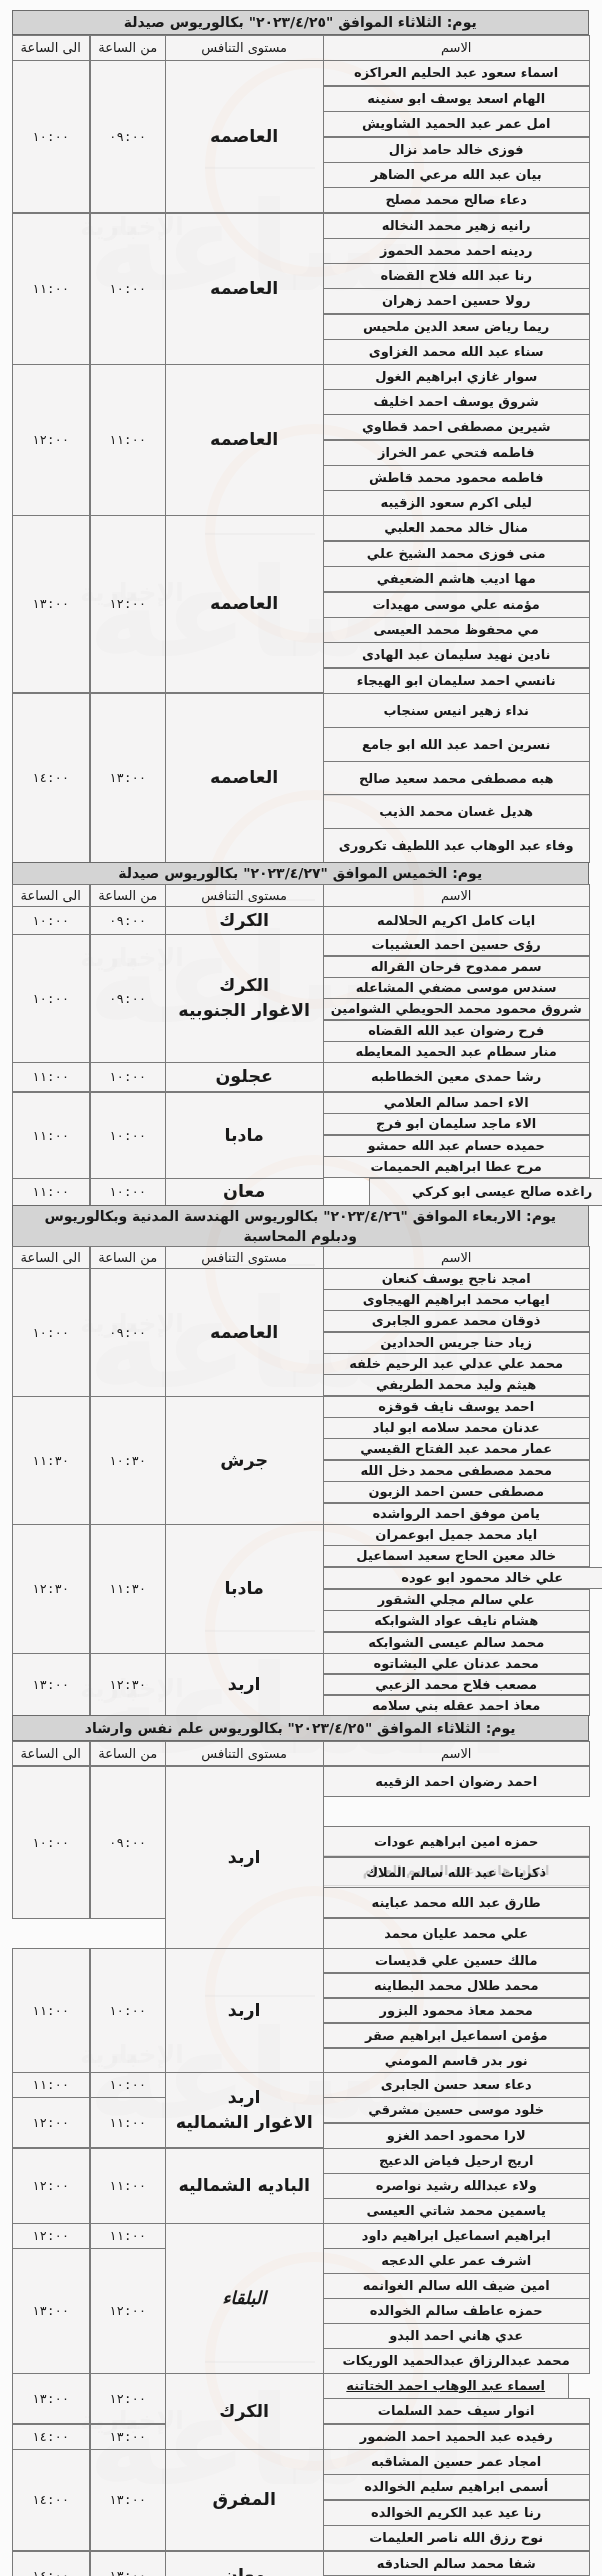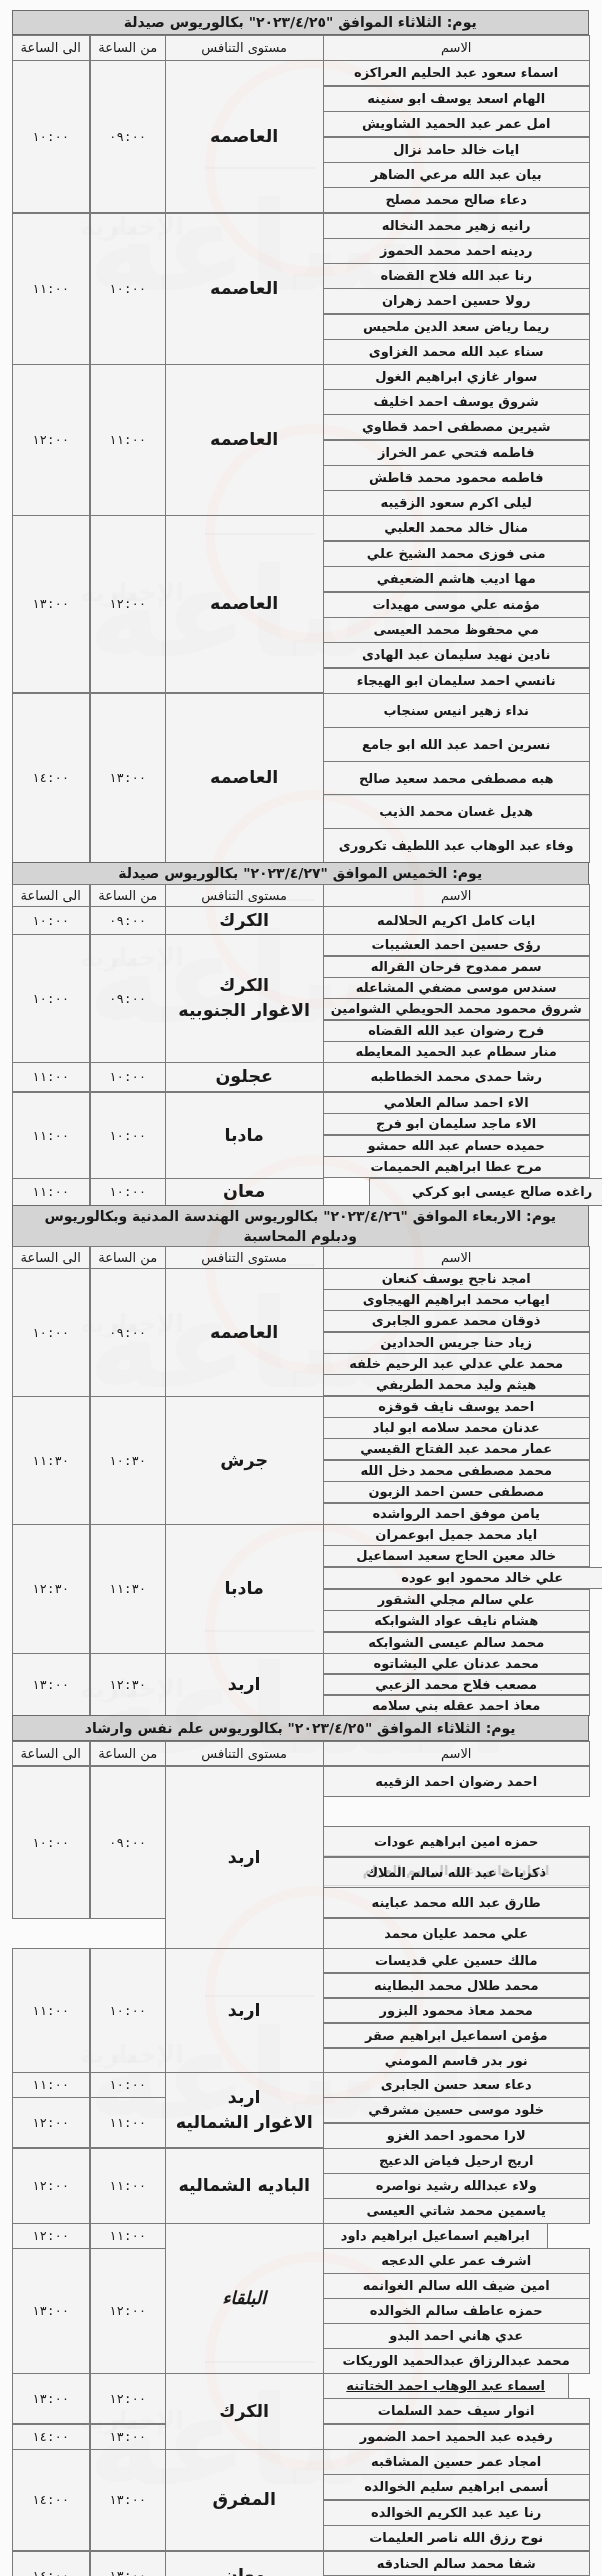--- a/index.html
+++ b/index.html
@@ -74,21 +74,21 @@
 
 <div id="sheet">
     <div class="section-title" style="top: 0px; height: 25.6px;">يوم: الثلاثاء  الموافق "٢٠٢٣/٤/٢٥" بكالوريوس صيدلة</div>
     <div class="cell col-head" style="left: 311px; width: 267px; top: 25px; height: 26px;">الاسم</div>
     <div class="cell col-head" style="left: 153px; width: 159px; top: 25px; height: 26px;">مستوى التنافس</div>
     <div class="cell col-head" style="left: 78px; width: 76px; top: 25px; height: 26px;">من الساعة</div>
     <div class="cell col-head" style="left: 0px; width: 78px; top: 25px; height: 26px;">الى الساعة</div>
     <div class="cell name" style="left: 311px; width: 267px; top: 50px; height: 26px;">اسماء سعود عبد الحليم العراكزه</div>
     <div class="cell name" style="left: 311px; width: 267px; top: 76px; height: 26px;">الهام اسعد يوسف ابو سنينه</div>
     <div class="cell name" style="left: 311px; width: 267px; top: 101px; height: 26px;">امل عمر عبد الحميد الشاويش</div>
-    <div class="cell name" style="left: 311px; width: 267px; top: 127px; height: 26px;">ايات خالد حامد نزال</div>
+    <div class="cell name" style="left: 311px; width: 267px; top: 127px; height: 26px;">فوزى خالد حامد نزال</div>
     <div class="cell name" style="left: 311px; width: 267px; top: 152px; height: 26px;">بيان عبد الله مرعي الضاهر</div>
     <div class="cell name" style="left: 311px; width: 267px; top: 177px; height: 26px;">دعاء صالح محمد مصلح</div>
     <div class="cell level" style="left: 153px; width: 159px; top: 50px; height: 153px;">العاصمه</div>
     <div class="cell time" style="left: 78px; width: 76px; top: 50px; height: 153px;">٠٩:٠٠</div>
     <div class="cell time" style="left: 0px; width: 78px; top: 50px; height: 153px;">١٠:٠٠</div>
     <div class="cell name" style="left: 311px; width: 267px; top: 203px; height: 26px;">رانيه زهير محمد النخاله</div>
     <div class="cell name" style="left: 311px; width: 267px; top: 228px; height: 26px;">ردينه احمد محمد الحموز</div>
     <div class="cell name" style="left: 311px; width: 267px; top: 253px; height: 26px;">رنا عبد الله فلاح القضاه</div>
     <div class="cell name" style="left: 311px; width: 267px; top: 278px; height: 26px;">رولا حسين احمد زهران</div>
     <div class="cell name" style="left: 311px; width: 267px; top: 304px; height: 26px;">ريما رياض سعد الدين ملحيس</div>
@@ -135,21 +135,21 @@
     <div class="cell name" style="left: 311px; width: 267px; top: 924px; height: 22px;">رؤى حسين احمد العشيبات</div>
     <div class="cell name" style="left: 311px; width: 267px; top: 946px; height: 22px;">سمر ممدوح فرحان القراله</div>
     <div class="cell name" style="left: 311px; width: 267px; top: 967px; height: 22px;">سندس موسى مضفي المشاعله</div>
     <div class="cell name" style="left: 311px; width: 267px; top: 988px; height: 22px;">شروق محمود محمد الحويطي الشوامين</div>
     <div class="cell name" style="left: 311px; width: 267px; top: 1010px; height: 22px;">فرح رضوان عبد الله القضاه</div>
     <div class="cell name" style="left: 311px; width: 267px; top: 1031px; height: 22px;">منار سطام عبد الحميد المعايطه</div>
     <div class="cell level" style="left: 153px; width: 159px; top: 924px; height: 129px;">الكرك
 الاغوار الجنوبيه</div>
     <div class="cell time" style="left: 78px; width: 76px; top: 924px; height: 129px;">٠٩:٠٠</div>
     <div class="cell time" style="left: 0px; width: 78px; top: 924px; height: 129px;">١٠:٠٠</div>
-    <div class="cell name" style="left: 311px; width: 267px; top: 1052px; height: 30px;">رشا حمدى محمد الخطاطبه</div>
+    <div class="cell name" style="left: 311px; width: 267px; top: 1052px; height: 30px;">رشا حمدى معين الخطاطبه</div>
     <div class="cell level" style="left: 153px; width: 159px; top: 1052px; height: 30px;">عجلون</div>
     <div class="cell time" style="left: 78px; width: 76px; top: 1052px; height: 30px;">١٠:٠٠</div>
     <div class="cell time" style="left: 0px; width: 78px; top: 1052px; height: 30px;">١١:٠٠</div>
     <div class="cell name" style="left: 311px; width: 267px; top: 1082px; height: 22px;">الاء احمد سالم العلامي</div>
     <div class="cell name" style="left: 311px; width: 267px; top: 1103px; height: 22px;">الاء ماجد سليمان ابو فرج</div>
     <div class="cell name" style="left: 311px; width: 267px; top: 1125px; height: 22px;">حميده حسام عبد الله حمشو</div>
     <div class="cell name" style="left: 311px; width: 267px; top: 1146px; height: 22px;">مرح عطا ابراهيم الحميمات</div>
     <div class="cell level" style="left: 153px; width: 159px; top: 1082px; height: 87px;">مادبا</div>
     <div class="cell time" style="left: 78px; width: 76px; top: 1082px; height: 87px;">١٠:٠٠</div>
     <div class="cell time" style="left: 0px; width: 78px; top: 1082px; height: 87px;">١١:٠٠</div>
@@ -225,21 +225,21 @@
     <div class="cell time" style="left: 78px; width: 76px; top: 2062px; height: 26px;">١٠:٠٠</div>
     <div class="cell time" style="left: 0px; width: 78px; top: 2062px; height: 26px;">١١:٠٠</div>
     <div class="cell time" style="left: 78px; width: 76px; top: 2087px; height: 51px;">١١:٠٠</div>
     <div class="cell time" style="left: 0px; width: 78px; top: 2087px; height: 51px;">١٢:٠٠</div>
     <div class="cell name" style="left: 311px; width: 267px; top: 2138px; height: 26px;">اريج ارحيل فياض الدعيج</div>
     <div class="cell name" style="left: 311px; width: 267px; top: 2163px; height: 26px;">ولاء عبدالله رشيد نواصره</div>
     <div class="cell name" style="left: 311px; width: 267px; top: 2188px; height: 26px;">ياسمين محمد شاتي العيسى</div>
     <div class="cell level" style="left: 153px; width: 159px; top: 2138px; height: 76px;">الباديه الشماليه</div>
     <div class="cell time" style="left: 78px; width: 76px; top: 2138px; height: 76px;">١١:٠٠</div>
     <div class="cell time" style="left: 0px; width: 78px; top: 2138px; height: 76px;">١٢:٠٠</div>
-    <div class="cell name" style="left: 311px; width: 225px; top: 2213px; height: 26px; text-align: center;">ابراهيم اسماعيل ابراهيم داود</div>
+    <div class="cell name" style="left: 311px; width: 267px; top: 2213px; height: 26px; text-align: center;">ابراهيم اسماعيل ابراهيم داود</div>
     <div class="cell name" style="left: 311px; width: 267px; top: 2238px; height: 26px;">اشرف عمر علي الدعجه</div>
     <div class="cell name" style="left: 311px; width: 267px; top: 2263px; height: 26px;">امين ضيف الله سالم الغوانمه</div>
     <div class="cell name" style="left: 311px; width: 267px; top: 2288px; height: 26px;">حمزه عاطف سالم الخوالده</div>
     <div class="cell name" style="left: 311px; width: 267px; top: 2313px; height: 26px;">عدي هاني احمد البدو</div>
     <div class="cell name" style="left: 311px; width: 267px; top: 2338px; height: 26px;">محمد عبدالرزاق عبدالحميد الوريكات</div>
     <div class="cell level" style="left: 153px; width: 159px; top: 2213px; height: 151px; font-style: italic;">البلقاء</div>
     <div class="cell time" style="left: 78px; width: 76px; top: 2213px; height: 26px;">١١:٠٠</div>
     <div class="cell time" style="left: 0px; width: 78px; top: 2213px; height: 26px;">١٢:٠٠</div>
     <div class="cell time" style="left: 78px; width: 76px; top: 2238px; height: 126px;">١٢:٠٠</div>
     <div class="cell time" style="left: 0px; width: 78px; top: 2238px; height: 126px;">١٣:٠٠</div>

